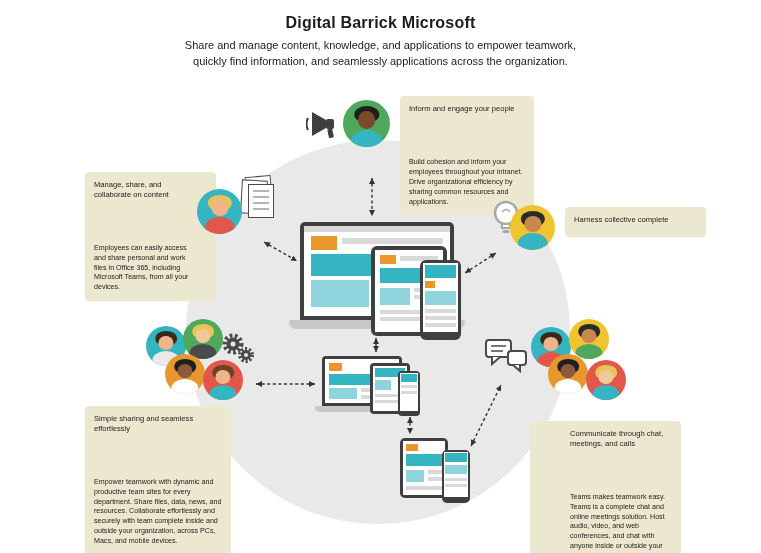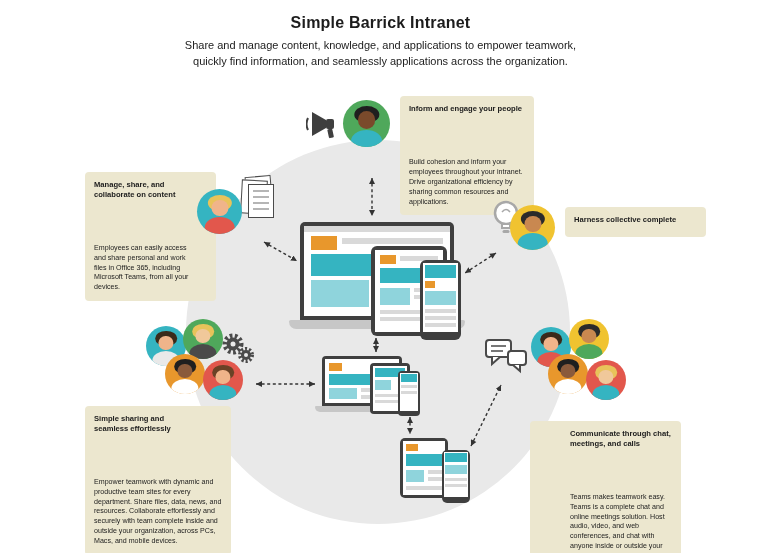--- a/index.html
+++ b/index.html
@@ -11,21 +11,21 @@
     font-size:16px; font-weight:bold; letter-spacing:.2px; z-index:8; }
   .page-subtitle { position:absolute; top:38px; left:0; width:100%; text-align:center;
     font-size:11px; line-height:1.45; white-space:pre-line; z-index:8; }
 
   .hub { position:absolute; left:186px; top:140px; width:384px; height:384px;
     border-radius:50%; background:#e9e9e9; z-index:1; }
 
   .arrows { position:absolute; left:0; top:0; width:761px; height:553px; z-index:2; pointer-events:none; }
 
   .callout { position:absolute; background:#ece7cf; border-radius:4px; padding:8px 9px; z-index:6; }
-  .callout h3 { font-size:7.6px; font-weight:bold; line-height:1.3; margin-bottom:4px; }
+  .callout h3 { font-size:7.6px; font-weight:normal; line-height:1.3; margin-bottom:4px; }
   .callout p  { font-size:7.1px; line-height:1.4;margin-top:44px; }
 
   .avatar { position:absolute; border-radius:50%; overflow:hidden; z-index:7; }
   .avatar .hair  { position:absolute; left:50%; top:13%; width:54%; height:36%; transform:translateX(-50%); border-radius:50%; background:var(--hair); }
   .avatar .head  { position:absolute; left:50%; top:24%; width:38%; height:37%; transform:translateX(-50%); border-radius:50%; background:var(--skin); }
   .avatar .torso { position:absolute; left:50%; top:63%; width:68%; height:48%; transform:translateX(-50%); border-radius:50% 50% 0 0; background:var(--shirt); }
 
   .dev { position:absolute; }
   .dev-frame { position:relative; background:#3f3f3f; }
   .dev-screen { position:relative; background:#fff; width:100%; height:100%; overflow:hidden; }
@@ -38,21 +38,21 @@
   .icon-abs { position:absolute; z-index:6; }
   .page-sheet { position:absolute; width:26px; height:34px; background:#fff; border:1.5px solid #4a4a4a; }
   .page-lines { position:absolute; left:4px; right:4px; top:5px; bottom:5px;
     background:repeating-linear-gradient(to bottom, #b5b5b5 0 1.5px, transparent 1.5px 6px); }
 </style>
 </head>
 <body>
 
 <div class="canvas">
 
-  <div class="page-title">Simple Barrick Intranet</div>
+  <div class="page-title">Digital Barrick Microsoft</div>
   <div class="page-subtitle">Share and manage content, knowledge, and applications to empower teamwork,
 quickly find information, and seamlessly applications across the organization.</div>
 
   <div class="hub"></div>
 
   <svg class="arrows" width="761" height="553" viewBox="0 0 761 553">
     <defs>
       <marker id="mE" markerWidth="8" markerHeight="8" refX="6" refY="3" orient="auto" markerUnits="userSpaceOnUse">
         <path d="M0,0 L6,3 L0,6 Z" fill="#333"></path>
       </marker>

